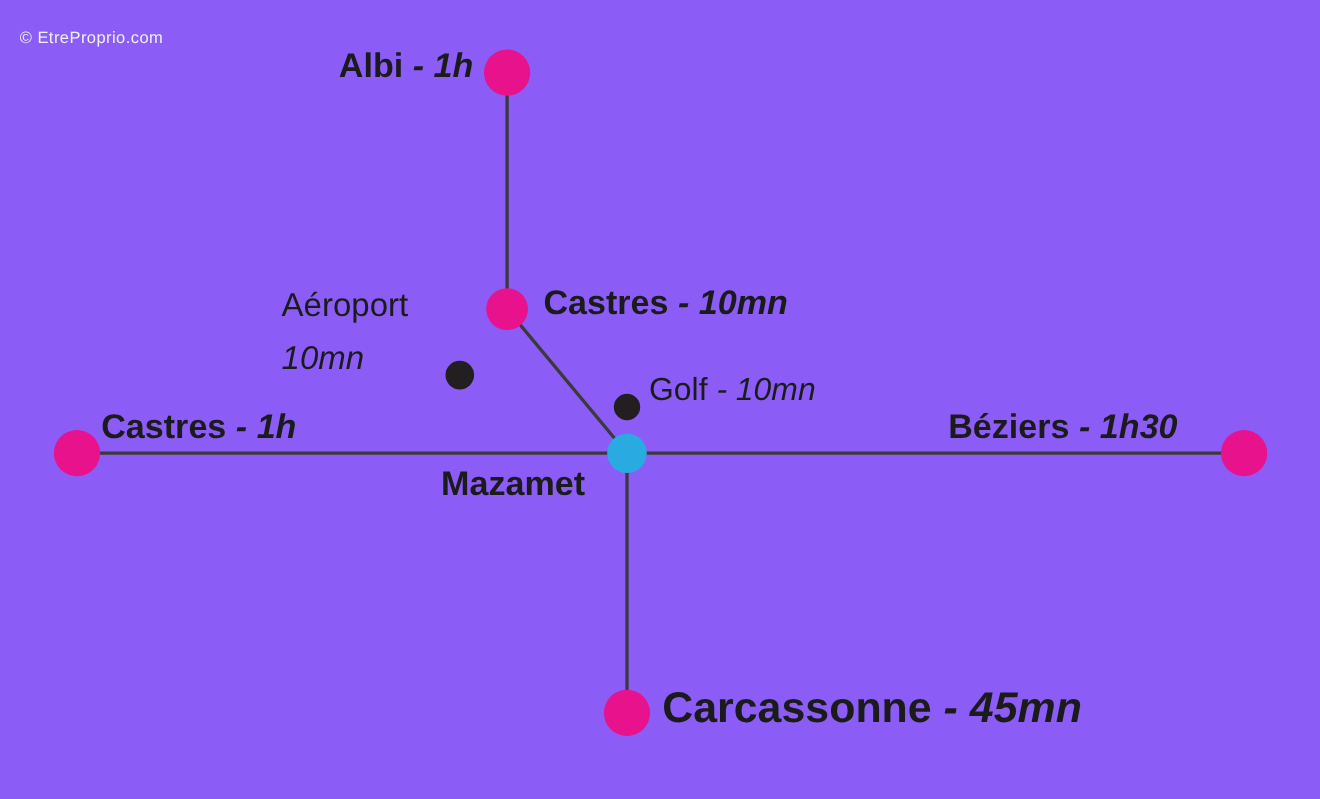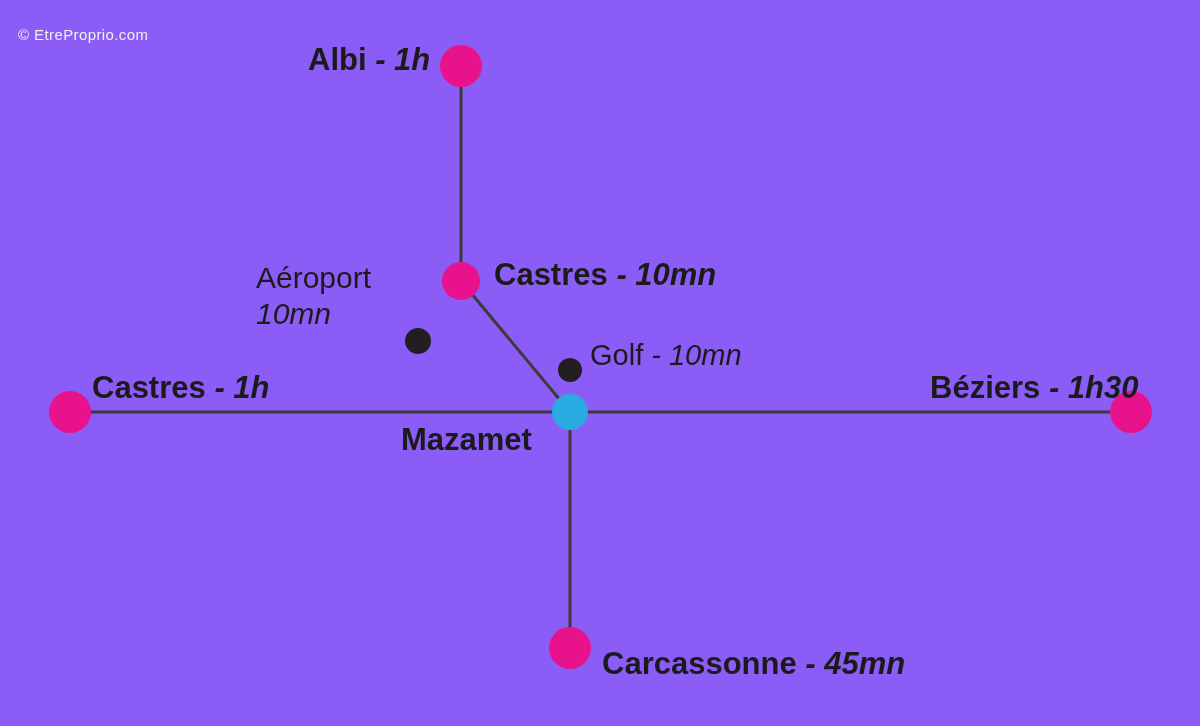--- a/index.html
+++ b/index.html
@@ -54,34 +54,34 @@
   }
   .label .time-regular {
     font-style: italic;
     font-weight: normal;
   }
 
   
   #label-albi        { left: 308px; top: 44px;  font-size: 31px; }
   #label-castres     { left: 494px; top: 259px; font-size: 31px; }
   #label-toulouse    { left: 92px;  top: 372px; font-size: 31px; }
-  #label-beziers     { left: 930px; top: 372px; font-size: 31px; text-align: right; }
+  #label-beziers     { left: 862px; top: 372px; font-size: 31px; text-align: right; }
   #label-mazamet     { left: 389px; top: 424px; font-size: 31px; margin-left: 12px; }
-  #label-carcassonne { left: 602px; top: 648px; font-size: 31px; }
+  #label-carcassonne { left: 602px; top: 624px; font-size: 39px; }
 
   #label-aeroport {
     left: 256px;
     top: 262px;
     font-size: 30px;
     text-align: left;
     width: 146px;
   }
   #label-aeroport .line2 {
     display: block;
-    margin-top: 4px;
+    margin-top: 16px;
   }
   #label-golf        { left: 590px; top: 340px; font-size: 29px; }
 </style>
 </head>
 <body>
 
 <div id="stage">
 
   <div class="watermark">© EtreProprio.com</div>
 

